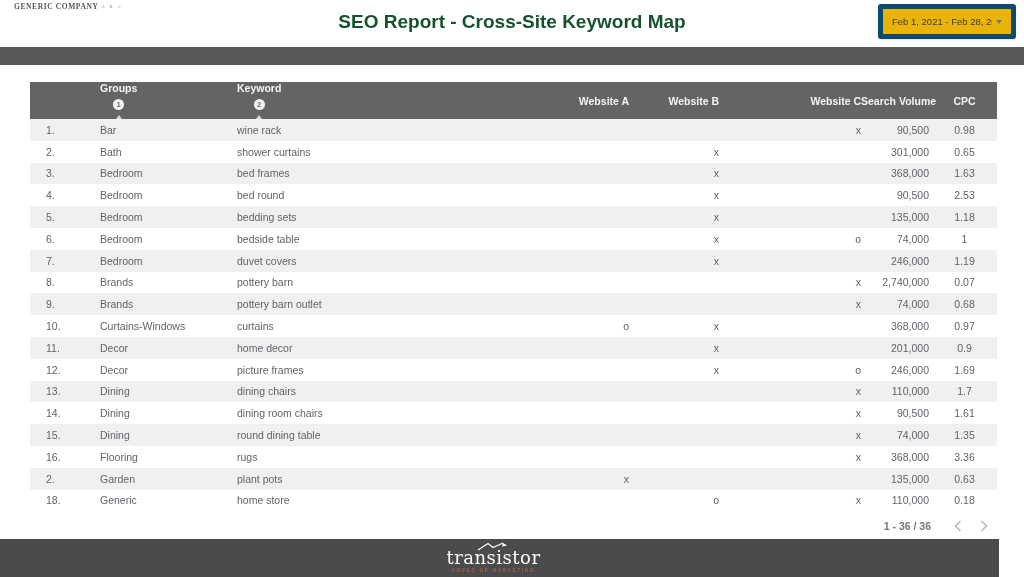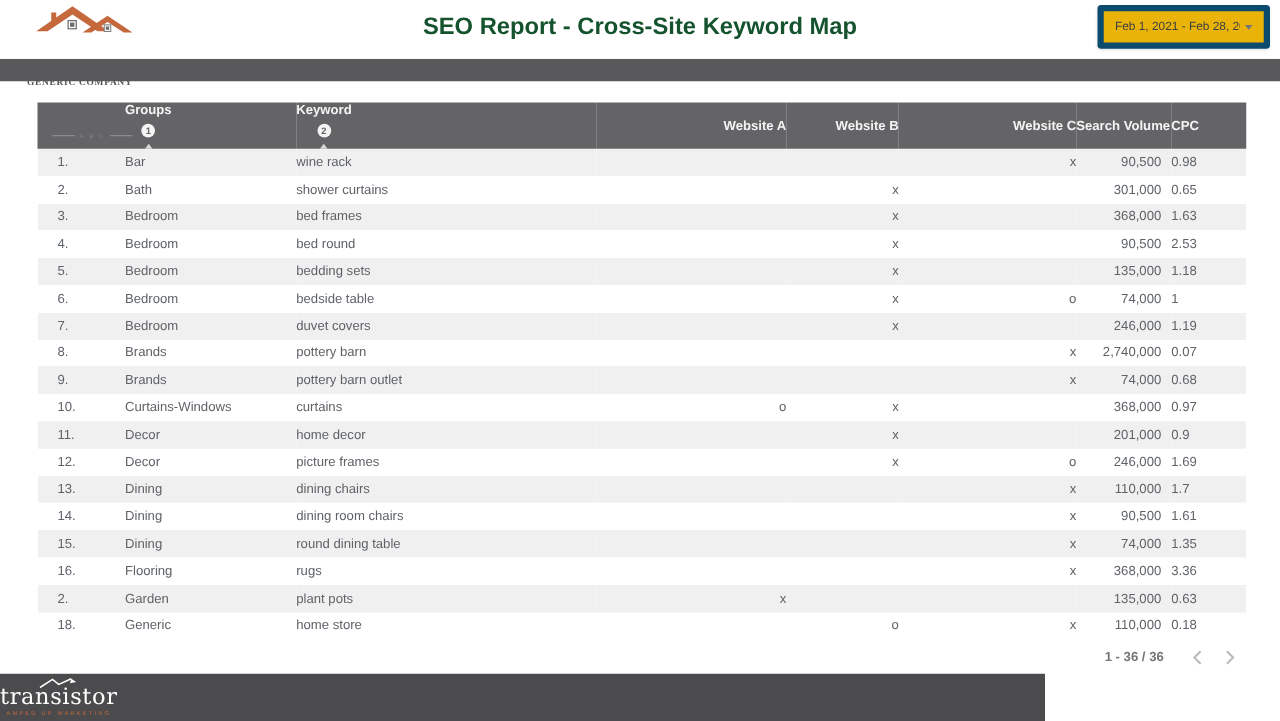--- a/index.html
+++ b/index.html
@@ -6,21 +6,21 @@
   html, body { width: 1024px; height: 577px; overflow: hidden; }
   body {
     font-family: "Liberation Sans", sans-serif;
     background: #ffffff;
     position: relative;
     color: #5f6368;
   }
 
   
   .top-header { height: 47px; position: relative; background: #fff; }
-  .logo { position: absolute; left: 14px; top: 3px; width: 92px; display: flex; flex-direction: column; align-items: flex-end; gap: 35px; }
+  .logo { position: absolute; left: 14px; top: 3px; width: 92px; display: flex; flex-direction: row; align-items: flex-start; }
   .logo-name {
     font-family: "Liberation Serif", serif;
     font-size: 7.5px; font-weight: bold; letter-spacing: 0.6px;
     color: #55565a; white-space: nowrap; margin-top: -1px;
   }
   .logo-sub { display: flex; align-items: center; width: 64px; margin-top: 1px; }
   .logo-sub .rule { flex: 1; border-top: 1px solid #8a8a8c; }
   .logo-sub .abc {
     font-family: "Liberation Serif", serif; font-size: 4.5px; letter-spacing: 2px;
     color: #8a8a8c; padding: 0 3px; white-space: nowrap;
@@ -57,21 +57,21 @@
   }
   tbody td { height: 21.8px; vertical-align: middle; color: #5f6368; white-space: nowrap; overflow: hidden; }
   tbody tr:nth-child(odd) { background: #f0f0f0; }
   tbody tr:nth-child(even) { background: #ffffff; }
 
   .col-index { text-align: left; padding-left: 16px; }
   .col-group, .col-keyword { text-align: left; }
   th.col-group, th.col-keyword { cursor: pointer; }
   .col-center { text-align: right; }
   .col-right { text-align: right; padding-right: 8px; }
-  .col-cpc { text-align: left; padding-right: 5px; }
+  .col-cpc { text-align: center; padding-right: 5px; }
 
   .th-inner { display: inline-flex; align-items: center; gap: 5px; flex-direction: column; }
   .sort-badge {
     display: inline-flex; align-items: center; justify-content: center;
     width: 11px; height: 11px; border-radius: 50%;
     background: #f4f4f4; color: #646467; font-size: 7.5px; font-weight: bold;
   }
   .sort-asc {
     width: 0; height: 0;
     border-left: 3.5px solid transparent; border-right: 3.5px solid transparent;
@@ -85,22 +85,22 @@
   }
   .page-range { font-size: 10.5px; color: #757575; margin-right: 14px; }
   .page-btn {
     width: 26px; height: 20px; display: flex; align-items: center; justify-content: center;
     cursor: pointer; background: none; border: none;
   }
   .page-btn svg { stroke: #b9b9b9; }
 
   
   .footer {
-    position: absolute; left: 0; bottom: 0; width: 836px; height: 38px;
-    background: #4b4b4d; display: flex; align-items: center; justify-content: flex-start;
+    position: absolute; left: 0; bottom: 0; width: 999px; height: 38px;
+    background: #4b4b4d; display: flex; align-items: center; justify-content: center;
     padding-right: 12px;
   }
   .transistor { display: flex; flex-direction: column; align-items: center; line-height: 1; }
   .transistor-word {
     font-family: "DejaVu Serif", serif; font-size: 18px; color: #ffffff;
     letter-spacing: 0.5px; margin-top: -2px;
   }
   .transistor-tagline {
     font-size: 4.5px; letter-spacing: 1.8px; color: #c5683c; margin-top: 2px;
     white-space: nowrap;

